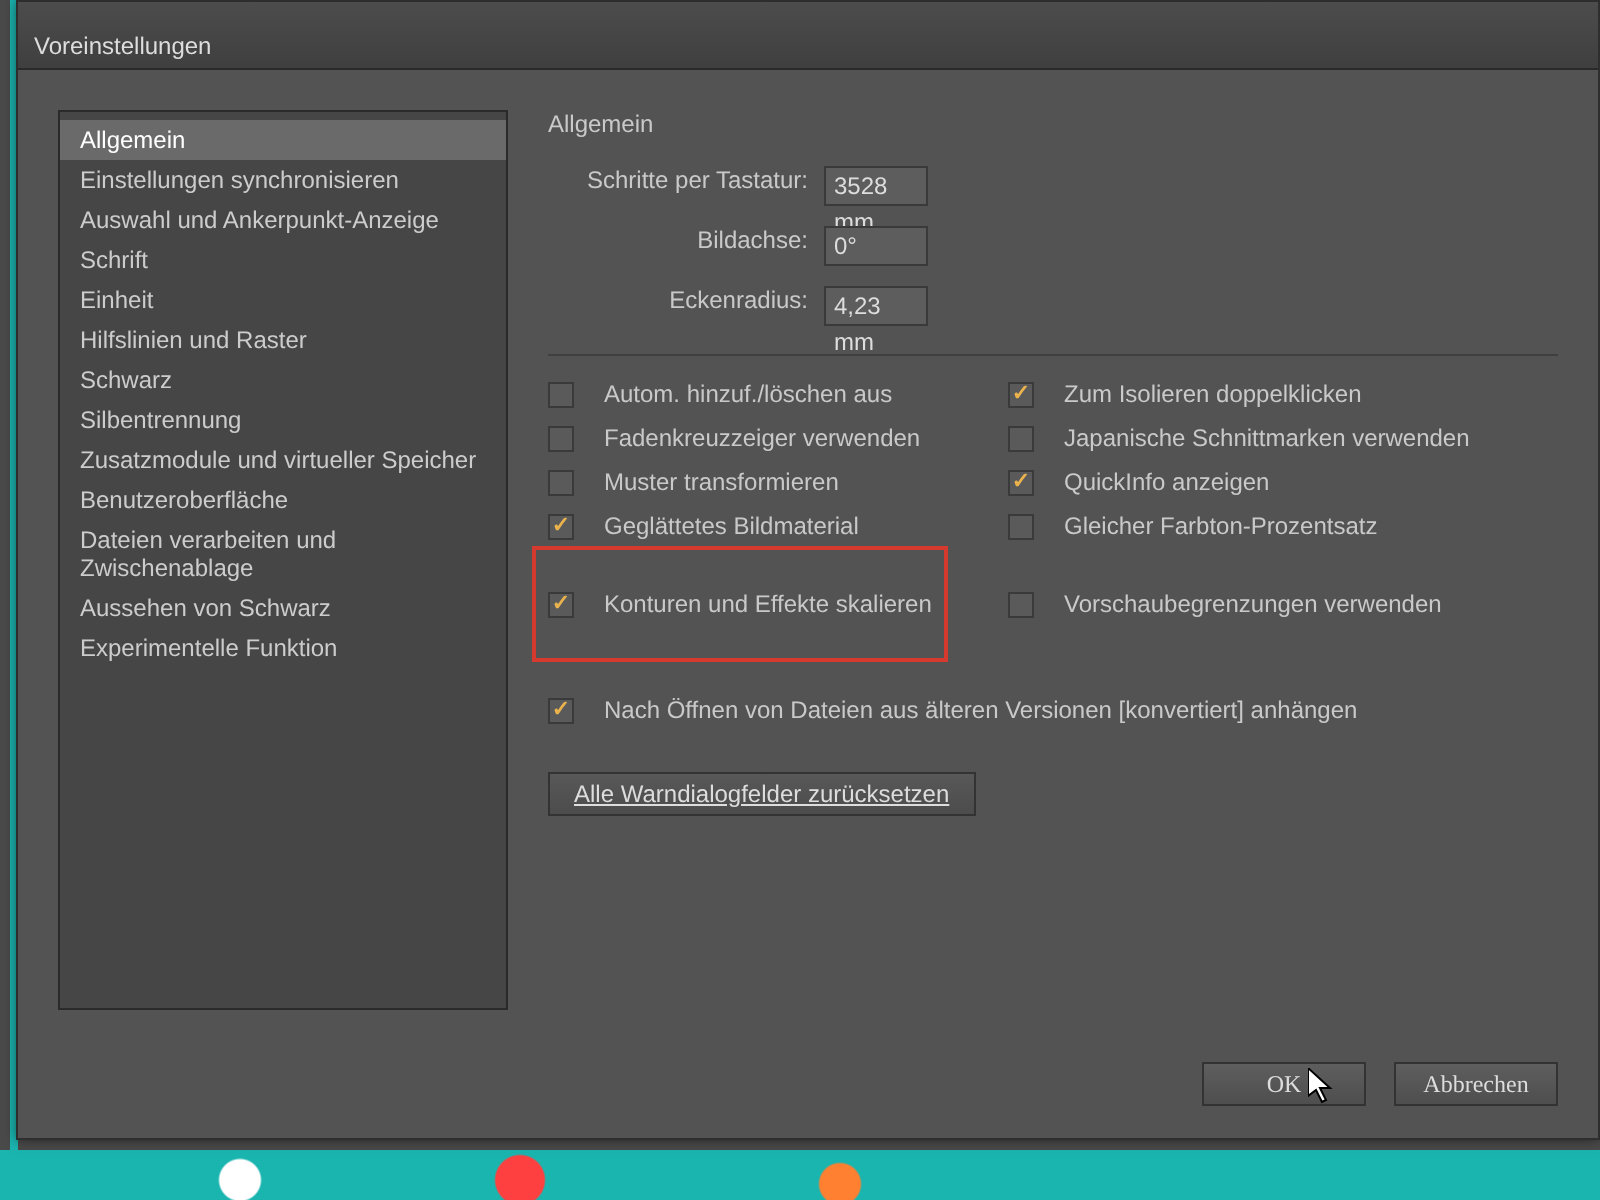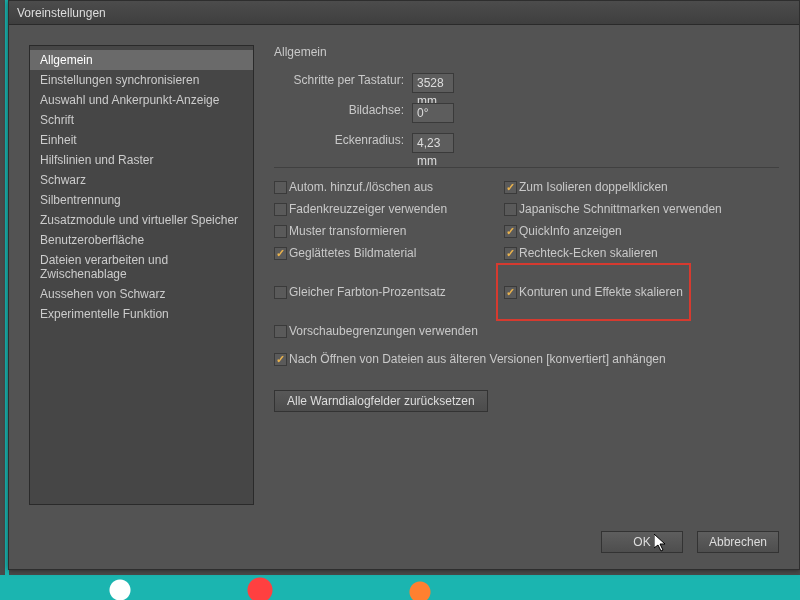--- a/index.html
+++ b/index.html
@@ -32,26 +32,26 @@
     left: 8px; top: 0; right: 0; bottom: 30px;
     background: #535353;
     border: 1px solid #2e2e2e;
     box-shadow: 0 0 6px rgba(0,0,0,.5);
     z-index: 1;
     display: flex;
     flex-direction: column;
   }
 
   .titlebar {
-    height: 24px;
+    height: 34px;
     background: linear-gradient(#4c4c4c,#3f3f3f);
     color: #ddd;
     font-size: 12px;
     display: flex;
-    align-items: center;
+    align-items: flex-end;
     padding: 4px 8px;
     border-bottom: 1px solid #2a2a2a;
   }
 
   .content {
     flex: 1;
     display: flex;
     padding: 20px;
     gap: 20px;
   }
@@ -83,21 +83,21 @@
     display: flex;
     align-items: flex-start;
     margin-bottom: 10px;
   }
   .form-label {
     width: 130px;
     text-align: right;
     margin-right: 8px;
   }
   .num-input {
-    width: 42px;
+    width: 52px;
     height: 20px;
     background: #5d5d5d;
     border: 1px solid #3a3a3a;
     color: #ddd;
     font-size: 12px;
     padding: 0 4px;
     line-height: 18px;
   }
 
   .divider {
@@ -107,21 +107,21 @@
 
   .check-grid {
     display: grid;
     grid-template-columns: 230px 1fr;
     row-gap: 8px;
     column-gap: 0;
   }
   .check {
     display: flex;
     align-items: center;
-    gap: 2px;
+    gap: 15px;
   }
   .check.full { grid-column: 1 / span 2; }
   .check-box {
     width: 13px; height: 13px;
     background: #5a5a5a;
     border: 1px solid #3a3a3a;
     display: flex; align-items: center; justify-content: center;
     flex-shrink: 0;
   }
   .check-box.checked::after {
@@ -140,38 +140,40 @@
   .reset-btn {
     display: inline-block;
     margin-top: 24px;
     height: 22px;
     line-height: 20px;
     padding: 0 12px;
     background: linear-gradient(#585858,#4c4c4c);
     border: 1px solid #333;
     color: #ddd;
     cursor: default;
+    text-decoration: underline;
   }
 
   .footer {
     height: 44px;
     display: flex;
     justify-content: flex-end;
     align-items: center;
     gap: 14px;
     padding: 0 20px 10px 0;
   }
   .btn {
     width: 82px; height: 22px;
     line-height: 20px;
     text-align: center;
     background: linear-gradient(#5e5e5e,#4e4e4e);
     border: 1px solid #333;
     color: #ddd;
     cursor: default;
+    font-family: Liberation Serif, serif;
   }
 
   .cursor {
     position: absolute;
     left: 654px; top: 534px;
     width: 0; height: 0;
     z-index: 10;
     pointer-events: none;
   }
   .cursor svg { position: absolute; left: 0; top: 0; }
@@ -246,24 +248,20 @@
           </div>
           <div class="check">
             <span class="check-box checked"></span>
             <span>QuickInfo anzeigen</span>
           </div>
           <div class="check">
             <span class="check-box checked"></span>
             <span>Geglättetes Bildmaterial</span>
           </div>
           <div class="check">
-            <span class="check-box checked"></span>
-            <span>Rechteck-Ecken skalieren</span>
-          </div>
-          <div class="check">
             <span class="check-box"></span>
             <span>Gleicher Farbton-Prozentsatz</span>
           </div>
           <div class="check">
             <div class="highlight-box check">
               <span class="check-box checked"></span>
               <span>Konturen und Effekte skalieren</span>
             </div>
           </div>
           <div class="check">

